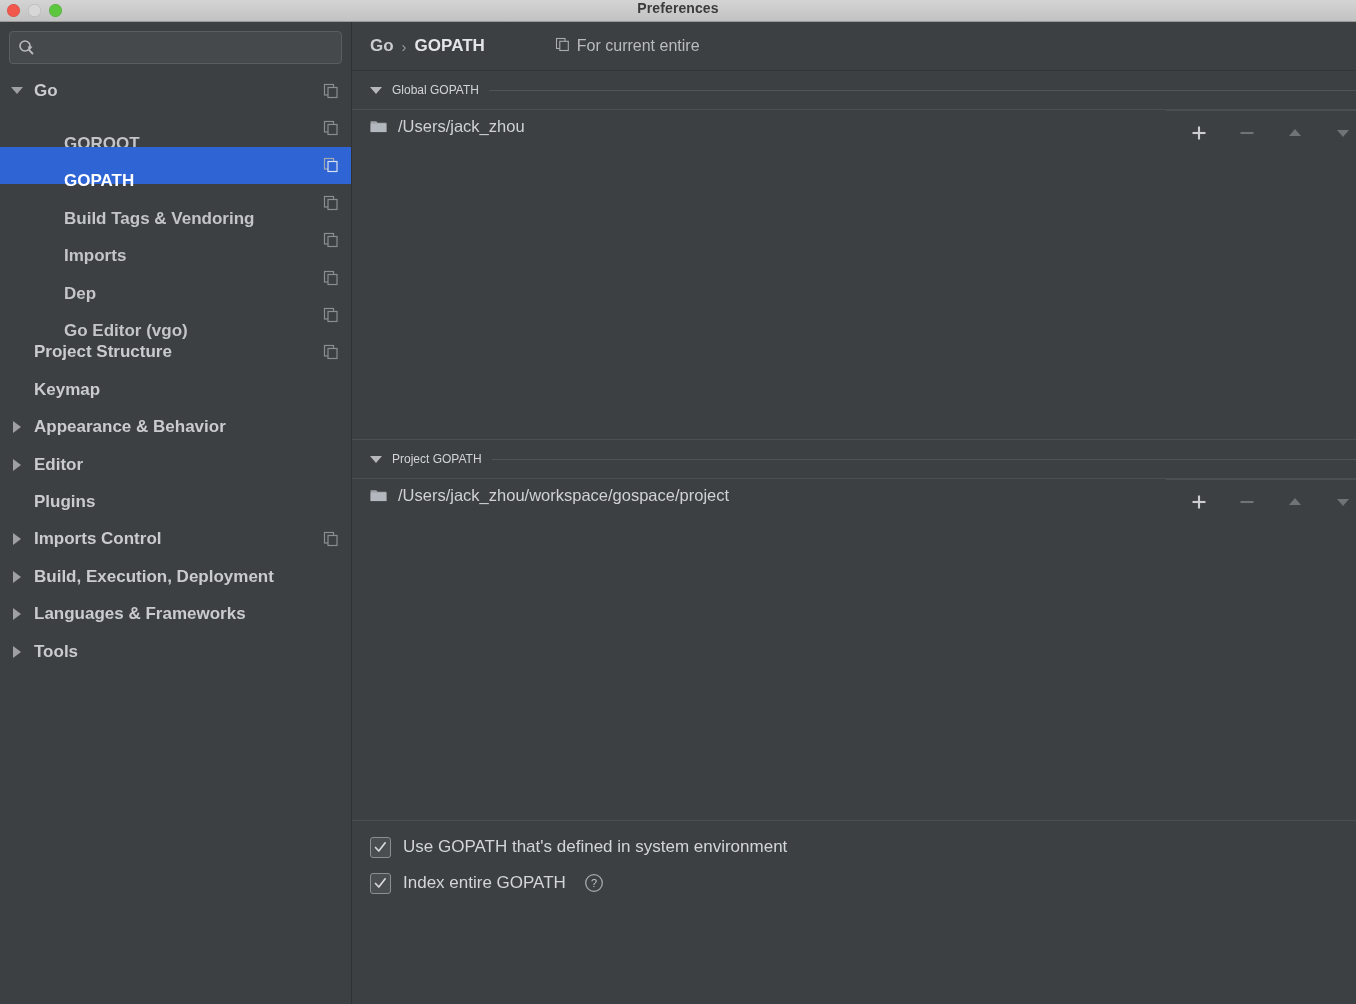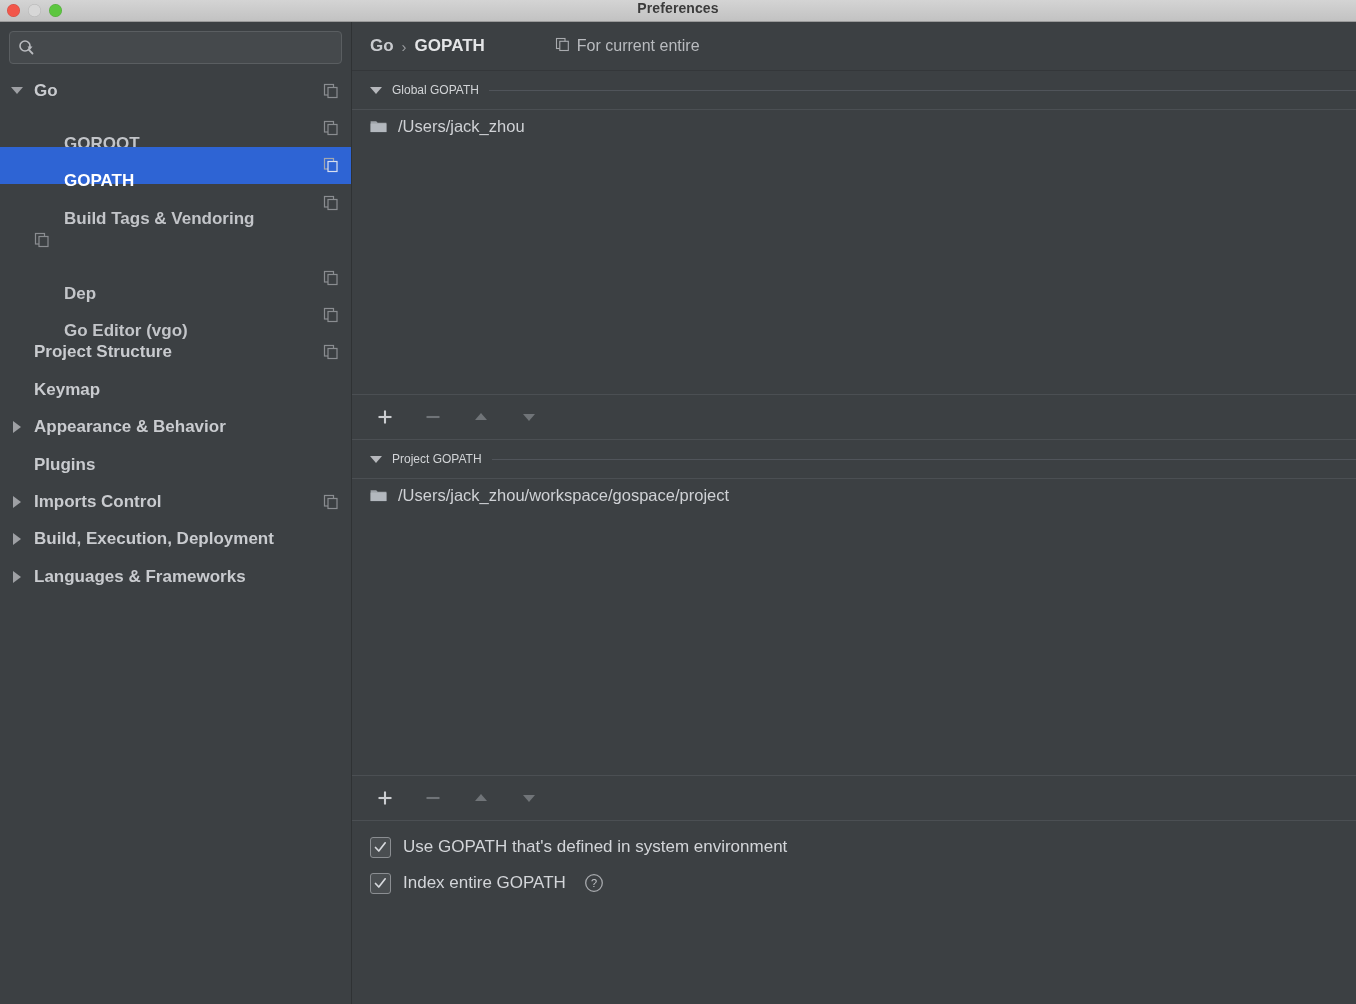--- a/index.html
+++ b/index.html
@@ -220,21 +220,21 @@
     background: #50545a;
     margin-right: 0;
   }
 
   .list-box {
     background: #3c4043;
     border: 1px solid #4b4f53;
     border-right: none;
     border-left: none;
     display: flex;
-    flex-direction: column;
+    flex-direction: row;
     min-height: 0;
   }
   .list-box.global { height: 329px; flex: 0 0 329px; }
   .list-box.project { height: 341px; flex: 0 0 341px; }
   .list-rows {
     flex: 1 1 auto;
     overflow: hidden;
   }
   .path-row {
     display: flex;
@@ -355,20 +355,21 @@
             <span class="label">Build Tags &amp; Vendoring</span>
             <span class="cfg-icon">
               <svg width="16" height="16" viewBox="0 0 16 16">
                 <rect x="1.5" y="1.5" width="9" height="10.5" fill="none" stroke="#a9abaf" stroke-width="1.2"></rect>
                 <rect x="5" y="4.5" width="9" height="10" fill="#3c4043" stroke="#a9abaf" stroke-width="1.2"></rect>
               </svg>
             </span>
           </div>
           <div class="tree-item child">
             <span class="arrow-cell"></span>
+            <span class="label">Imports</span>
             <span class="cfg-icon">
               <svg width="16" height="16" viewBox="0 0 16 16">
                 <rect x="1.5" y="1.5" width="9" height="10.5" fill="none" stroke="#a9abaf" stroke-width="1.2"></rect>
                 <rect x="5" y="4.5" width="9" height="10" fill="#3c4043" stroke="#a9abaf" stroke-width="1.2"></rect>
               </svg>
             </span>
           </div>
           <div class="tree-item child">
             <span class="arrow-cell"></span>
             <span class="label">Dep</span>
@@ -403,20 +404,26 @@
             <span class="arrow-cell"></span>
             <span class="label">Keymap</span>
           </div>
           <div class="tree-item bold">
             <span class="arrow-cell">
               <span class="tri-right"></span>
             </span>
             <span class="label">Appearance &amp; Behavior</span>
           </div>
           <div class="tree-item bold">
+            <span class="arrow-cell">
+              <span class="tri-right"></span>
+            </span>
+            <span class="label">Editor</span>
+          </div>
+          <div class="tree-item bold">
             <span class="arrow-cell"></span>
             <span class="label">Plugins</span>
           </div>
           <div class="tree-item bold">
             <span class="arrow-cell">
               <span class="tri-right"></span>
             </span>
             <span class="label">Imports Control</span>
             <span class="cfg-icon">
               <svg width="16" height="16" viewBox="0 0 16 16">
@@ -429,20 +436,26 @@
             <span class="arrow-cell">
               <span class="tri-right"></span>
             </span>
             <span class="label">Build, Execution, Deployment</span>
           </div>
           <div class="tree-item bold">
             <span class="arrow-cell">
               <span class="tri-right"></span>
             </span>
             <span class="label">Languages &amp; Frameworks</span>
+          </div>
+          <div class="tree-item bold">
+            <span class="arrow-cell">
+              <span class="tri-right"></span>
+            </span>
+            <span class="label">Tools</span>
           </div>
         </div>
     </div>
 
     <div class="content">
 
       <div class="crumb-bar">
         <span class="crumb">Go</span>
         <span class="crumb-sep">›</span>
         <span class="crumb-current">GOPATH</span>

